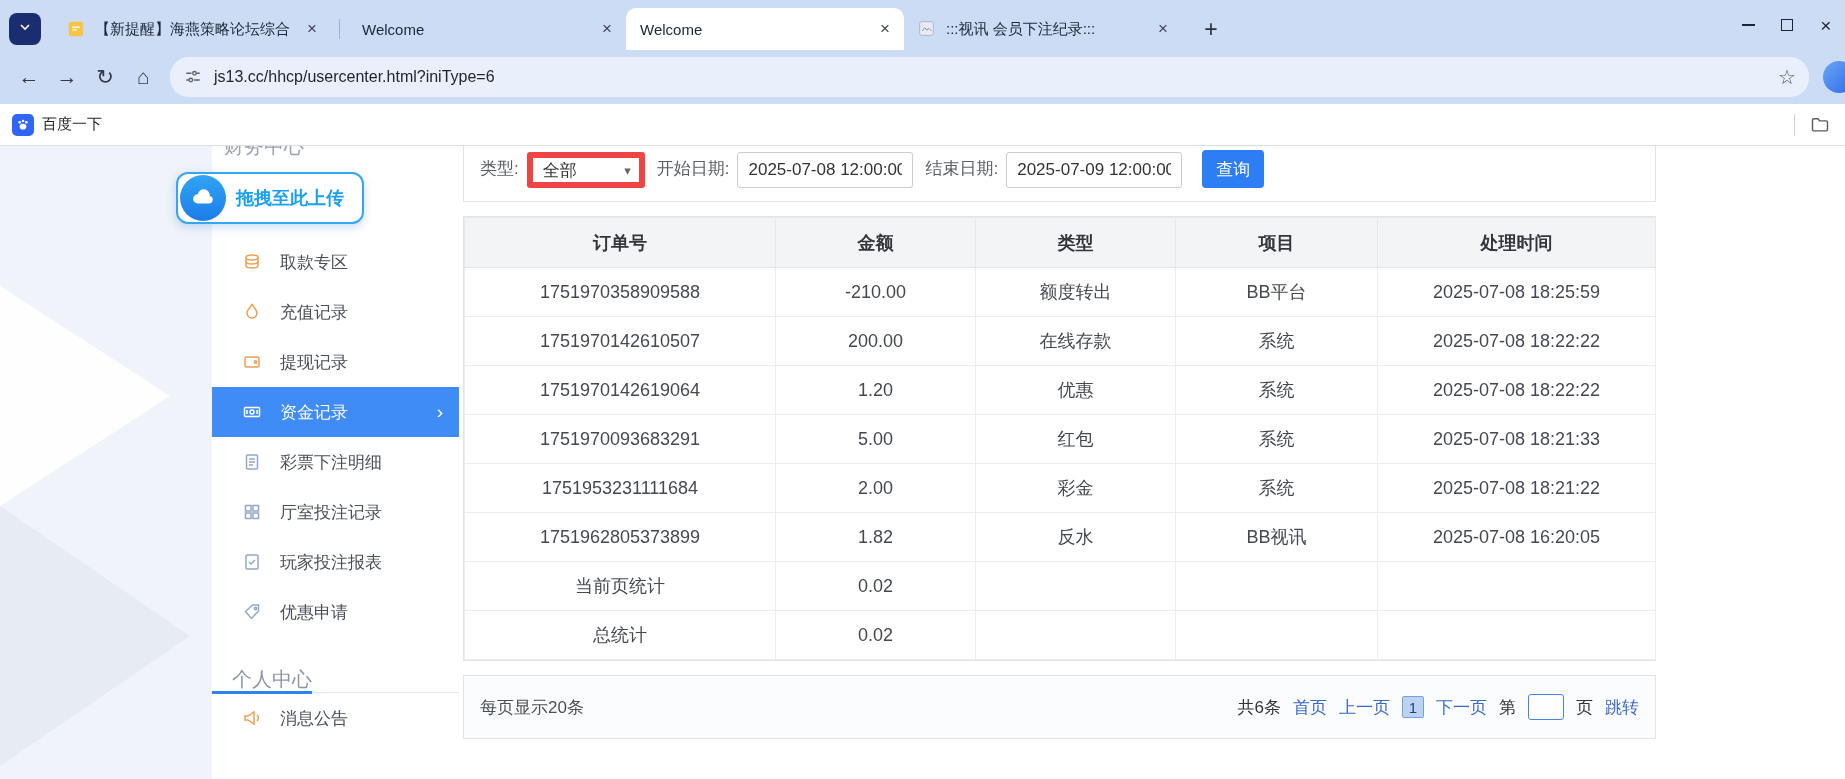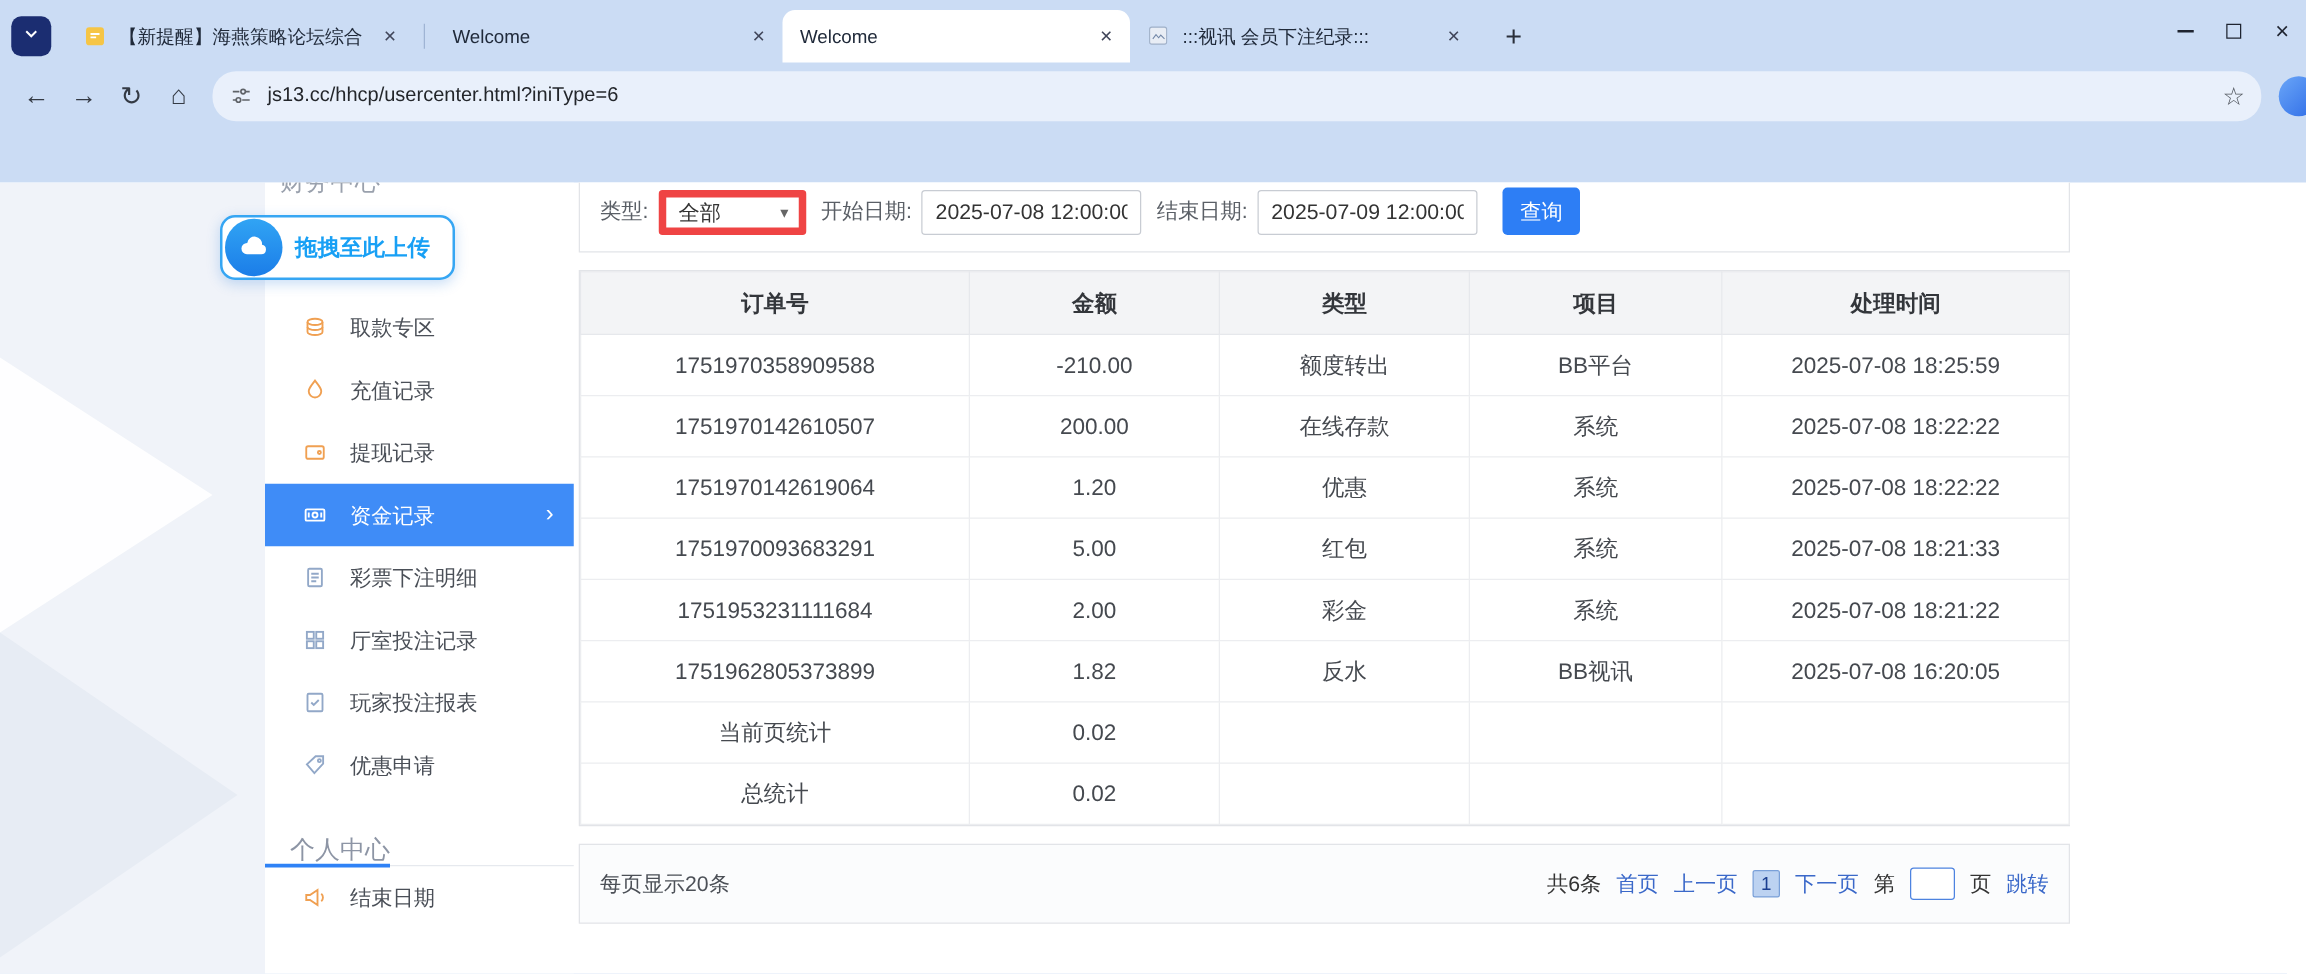--- a/index.html
+++ b/index.html
@@ -181,20 +181,39 @@
             <circle cx="14" cy="7" r="2.4"></circle>
             <circle cx="9" cy="16" r="2.4"></circle>
         </svg>
       </span>
       <span class="url-text">js13.cc/hhcp/usercenter.html?iniType=6</span>
       <span class="star-btn">☆</span>
     </div>
     <div class="avatar"></div>
   </div>
 
+  <div class="bookmarks">
+    <span class="baidu-icon">
+      <svg width="16" height="16" viewBox="0 0 24 24" fill="#fff">
+          <circle cx="7" cy="8" r="2"></circle>
+          <circle cx="12" cy="6" r="2"></circle>
+          <circle cx="17" cy="8" r="2"></circle>
+          <ellipse cx="12" cy="14.5" rx="5" ry="4.2"></ellipse>
+        </svg>
+    </span>
+    <span class="bm-label">百度一下</span>
+    <div class="bm-right">
+      <span class="bm-sep"></span>
+      <span class="folder-btn">
+        <svg width="20" height="20" viewBox="0 0 24 24" fill="none" stroke="#565b63" stroke-width="1.7">
+          <path d="M3 6a1.5 1.5 0 0 1 1.5-1.5h5l2 2.5h8A1.5 1.5 0 0 1 21 8.5v9a1.5 1.5 0 0 1-1.5 1.5h-15A1.5 1.5 0 0 1 3 17.5V6z"></path>
+        </svg>
+      </span>
+    </div>
+  </div>
 
   <div class="page">
 
     <div class="left-decor">
       <div class="tri1"></div>
       <div class="tri2"></div>
     </div>
 
     <div class="sidebar">
       <div class="fin-header">财务中心</div>
@@ -301,21 +320,21 @@
           <span class="blue-bar"></span>
         </div>
 
         <div class="side-item">
           <span class="s-icon icon-orange">
             <svg width="20" height="20" viewBox="0 0 20 20" fill="none" stroke="currentColor" stroke-width="1.5">
                 <path d="M3 8v4h3l6 4V4L6 8H3z"></path>
                 <path d="M15 7a4 4 0 0 1 0 6"></path>
               </svg>
           </span>
-          <span>结束日期</span>
+          <span>消息公告</span>
         </div>
 
       </div>
     </div>
 
     <div class="upload-badge">
       <span class="badge-circle">
         <svg width="26" height="26" viewBox="0 0 24 24">
             <path d="M7 17h10.5a3.5 3.5 0 0 0 .6-6.95A5.5 5.5 0 0 0 7.2 8.6 4.2 4.2 0 0 0 7 17z" fill="#fff"></path>
           </svg>

